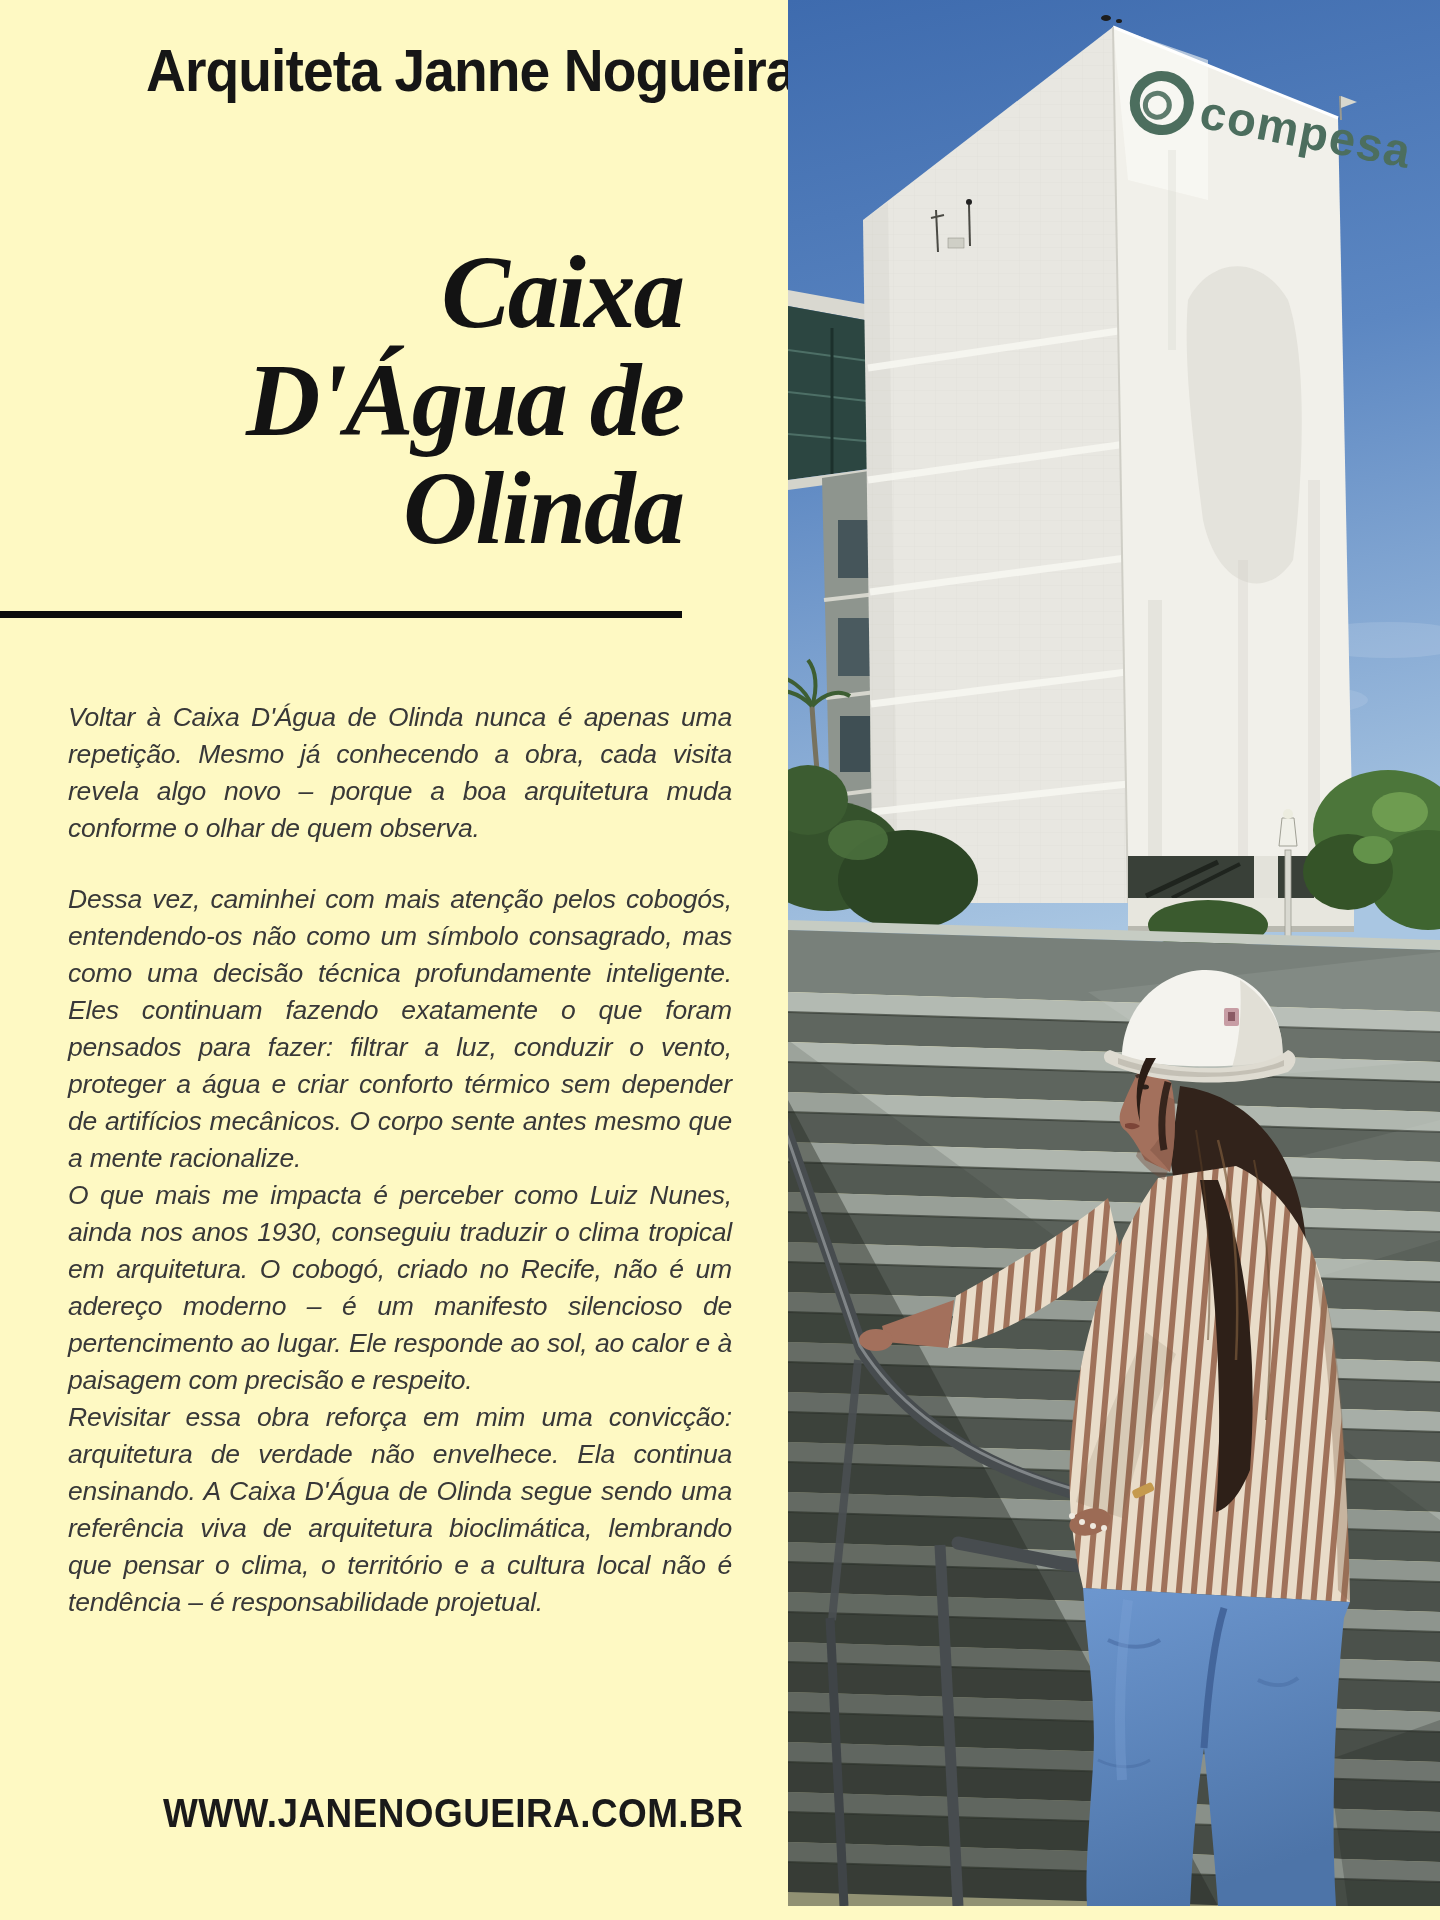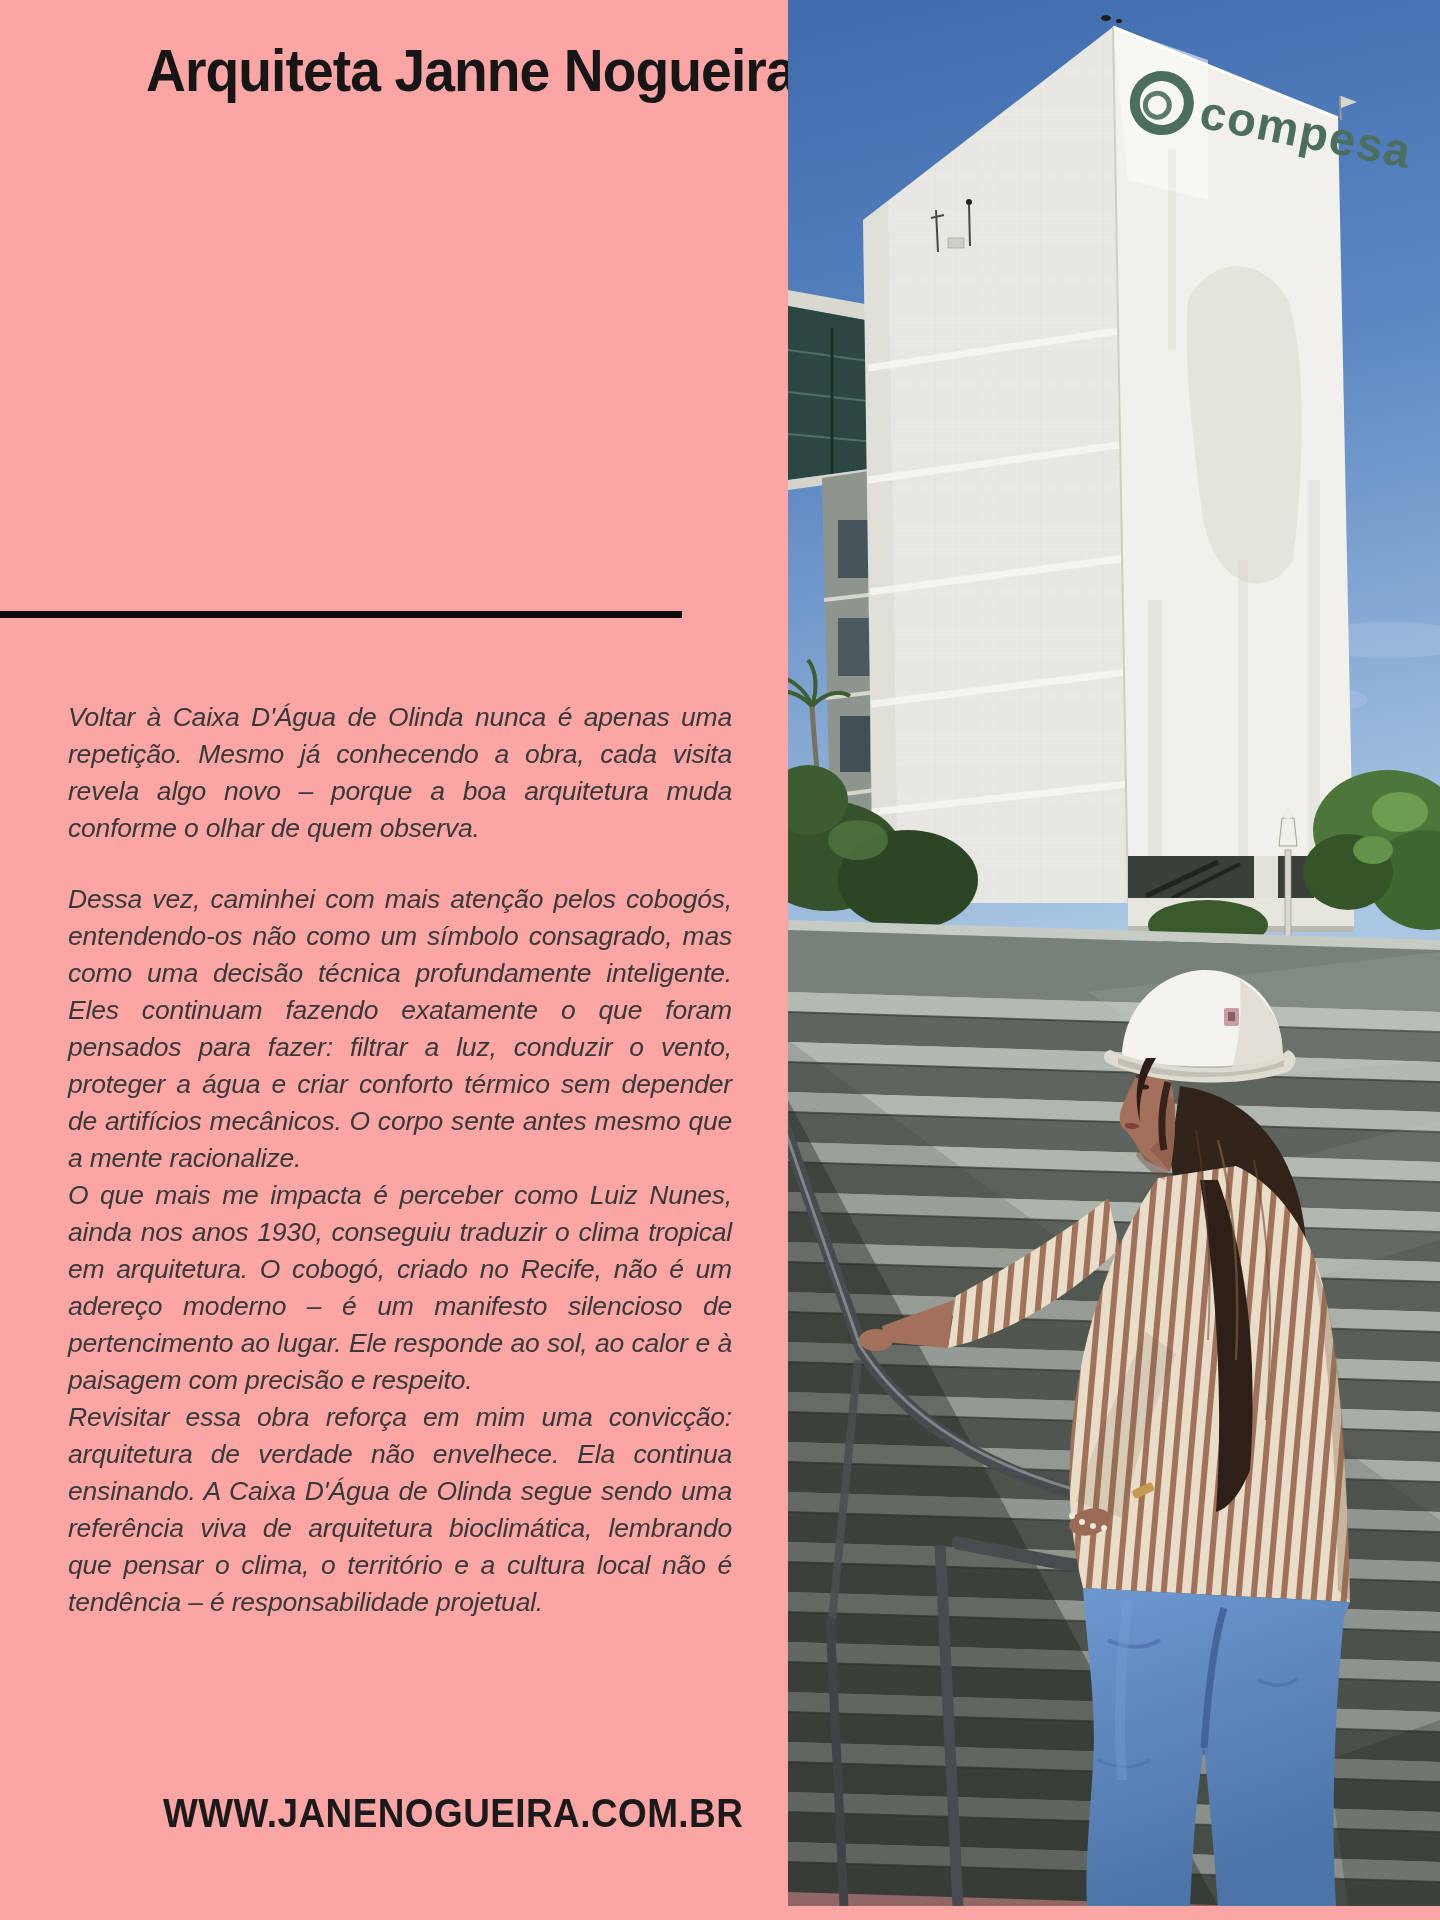--- a/index.html
+++ b/index.html
@@ -1,16 +1,16 @@
 <!DOCTYPE html>
 <html><head>
 <meta charset="utf-8">
 <style>
   html,body{margin:0;padding:0;background:#ffffff;}
-  .page{position:relative;width:1440px;height:1920px;background:#fca5a5;overflow:hidden;
+  .page{position:relative;width:1440px;height:1920px;background:#fef9c3;overflow:hidden;
         font-family:"Liberation Sans",sans-serif;}
   .author{position:absolute;left:146px;top:36px;font-size:60px;font-weight:700;color:#161616;
           transform:scaleX(.92);transform-origin:left top;letter-spacing:-1px;white-space:nowrap;}
   .title{position:absolute;left:0;top:238px;width:683px;text-align:right;
          font-family:"Liberation Serif",serif;font-style:italic;font-weight:700;
          font-size:103px;line-height:108px;color:#131313;letter-spacing:-2px;}
   .rule{position:absolute;left:0;top:611px;width:682px;height:7px;background:#0c0c0c;}
   .body{position:absolute;left:68px;top:699px;width:664px;font-size:26.5px;line-height:37px;
         color:#383838;text-align:justify;letter-spacing:-0.2px;}
   .body p{margin:0;font-style:italic;}
@@ -20,20 +20,25 @@
   .photo{position:absolute;left:788px;top:0;width:652px;height:1906px;}
   .photo svg{display:block;width:652px;height:1906px;}
 </style>
 </head>
 <body>
 
 <div class="page">
 
   <div class="author">Arquiteta Janne Nogueira</div>
 
+  <div class="title">
+    <div>Caixa</div>
+    <div>D'Água de</div>
+    <div>Olinda</div>
+  </div>
 
   <div class="rule"></div>
 
   <div class="body">
     <p class="lead">Voltar à Caixa D'Água de Olinda nunca é apenas uma repetição. Mesmo já conhecendo a obra, cada visita revela algo novo – porque a boa arquitetura muda conforme o olhar de quem observa.</p>
     <p>Dessa vez, caminhei com mais atenção pelos cobogós, entendendo-os não como um símbolo consagrado, mas como uma decisão técnica profundamente inteligente. Eles continuam fazendo exatamente o que foram pensados para fazer: filtrar a luz, conduzir o vento, proteger a água e criar conforto térmico sem depender de artifícios mecânicos. O corpo sente antes mesmo que a mente racionalize.</p>
     <p>O que mais me impacta é perceber como Luiz Nunes, ainda nos anos 1930, conseguiu traduzir o clima tropical em arquitetura. O cobogó, criado no Recife, não é um adereço moderno – é um manifesto silencioso de pertencimento ao lugar. Ele responde ao sol, ao calor e à paisagem com precisão e respeito.</p>
     <p>Revisitar essa obra reforça em mim uma convicção: arquitetura de verdade não envelhece. Ela continua ensinando. A Caixa D'Água de Olinda segue sendo uma referência viva de arquitetura bioclimática, lembrando que pensar o clima, o território e a cultura local não é tendência – é responsabilidade projetual.</p>
   </div>
 

